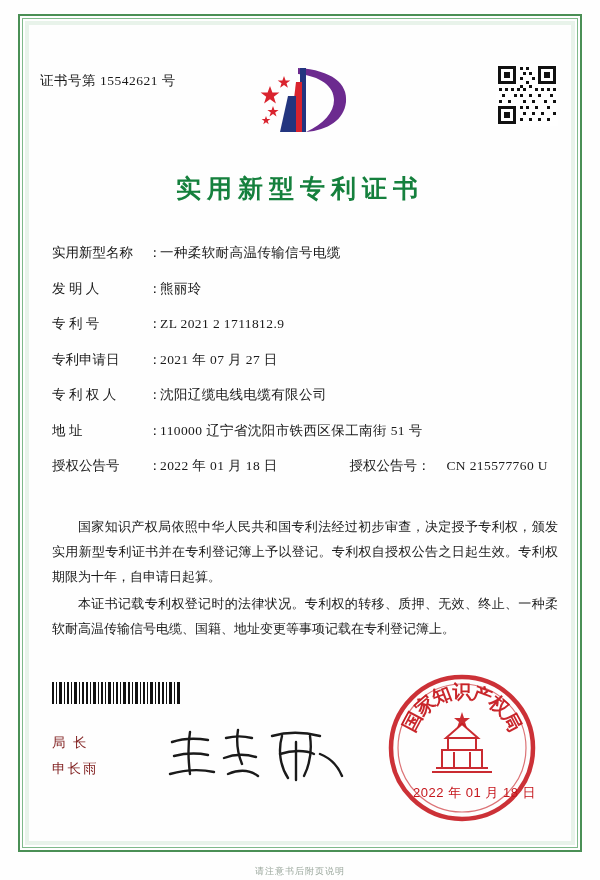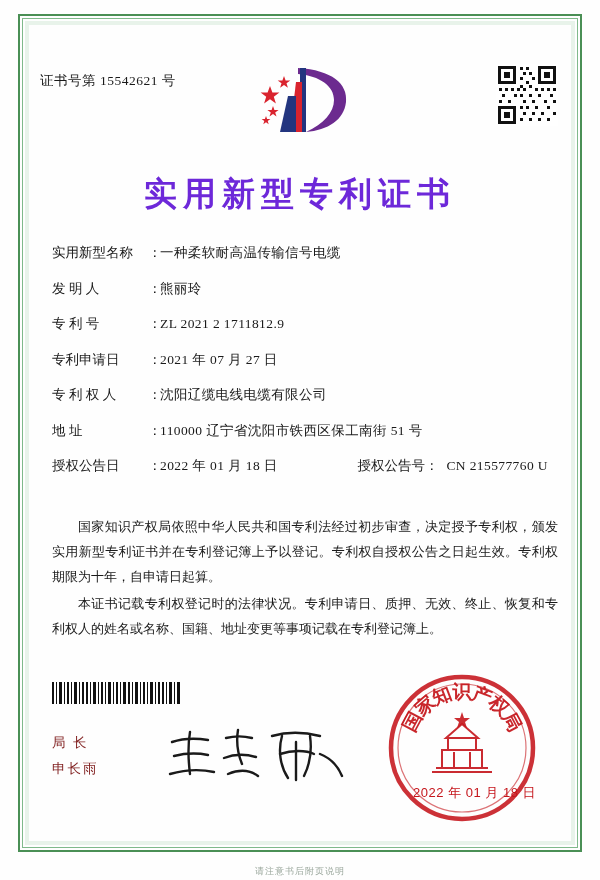--- a/index.html
+++ b/index.html
@@ -85,24 +85,24 @@
     height: 80px;
   }
 
   
   .title {
     position: absolute;
     left: 0;
     right: 0;
     top: 136px;
     text-align: center;
-    font-size: 33px;
+    font-size: 25px;
     font-weight: bold;
     letter-spacing: 6px;
-    color: #6d28d9;
+    color: #15803d;
     font-family: "Liberation Serif", "DejaVu Serif", serif;
   }
 
   
   .fields {
     position: absolute;
     left: 12px;
     right: 12px;
     top: 208px;
   }
@@ -128,21 +128,21 @@
     flex: 1 1 auto;
     letter-spacing: 0.4px;
   }
   .row .val2-label {
     flex: 0 0 auto;
     margin-left: 24px;
     letter-spacing: 0px;
   }
   .row .val2 {
     flex: 0 0 auto;
-    margin-left: 8px;
+    margin-left: 16px;
     letter-spacing: 0.4px;
     font-family: Liberation Serif, serif;
   }
 
   
   .paras {
     position: absolute;
     left: 12px;
     right: 2px;
     top: 478px;
@@ -350,32 +350,32 @@
         <span class="val">沈阳辽缆电线电缆有限公司</span>
       </div>
 
       <div class="row">
         <span class="lbl">地 址</span>
         <span class="colon">：</span>
         <span class="val">110000 辽宁省沈阳市铁西区保工南街 51 号</span>
       </div>
 
       <div class="row">
-        <span class="lbl">授权公告日</span>
+        <span class="lbl">授权公告号</span>
         <span class="colon">：</span>
         <span class="val">2022 年 01 月 18 日</span>
         <span class="val2-label">授权公告号：</span>
         <span class="val2">CN 215577760 U</span>
       </div>
 
     </div>
 
     <div class="paras">
       <p>国家知识产权局依照中华人民共和国专利法经过初步审查，决定授予专利权，颁发实用新型专利证书并在专利登记簿上予以登记。专利权自授权公告之日起生效。专利权期限为十年，自申请日起算。</p>
-      <p>本证书记载专利权登记时的法律状况。专利申请日、质押、无效、终止、恢复和专利权人的姓名或名称、国籍、地址变更等事项记载在专利登记簿上。</p>
+      <p>本证书记载专利权登记时的法律状况。专利权的转移、质押、无效、终止、一种柔软耐高温传输信号电缆、国籍、地址变更等事项记载在专利登记簿上。</p>
     </div>
 
     <div class="barcode">
       <svg viewBox="0 0 130 22" width="130" height="22" aria-hidden="true">
         <g fill="#111">
           <rect x="0" y="0" width="2" height="22"></rect>
             <rect x="4" y="0" width="1" height="22"></rect>
           <rect x="7" y="0" width="3" height="22"></rect>
             <rect x="12" y="0" width="1" height="22"></rect>
           <rect x="15" y="0" width="2" height="22"></rect>

